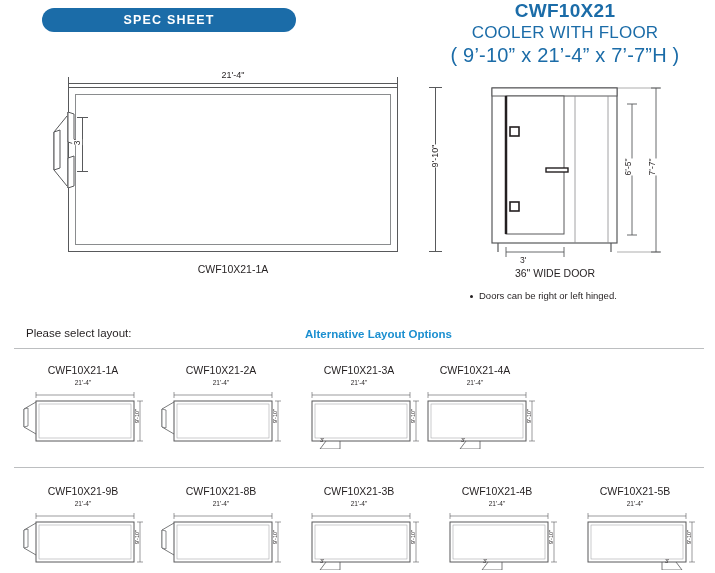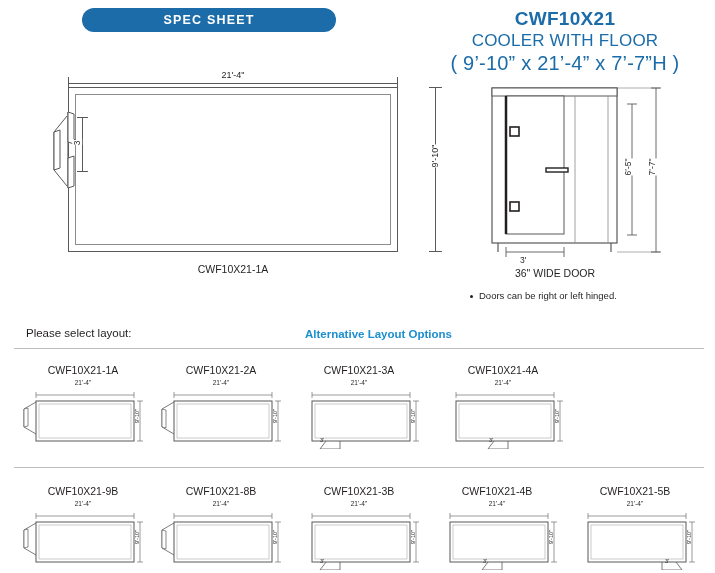--- a/index.html
+++ b/index.html
@@ -17,25 +17,25 @@
   .spec-banner {
     position: absolute;
     left: 42px; top: 8px;
     width: 254px; height: 24px;
     background: #1b6ca8;
     border-radius: 12px;
     color: #ffffff;
     font-size: 12.5px;
     font-weight: bold;
     letter-spacing: 1.2px;
-    display: flex; align-items: center; justify-content: center; margin-left: 40px;
+    display: flex; align-items: center; justify-content: center;
   }
   .title-block {
     position: absolute;
-    left: 420px; top: 8px;
+    left: 420px; top: 0;
     width: 290px;
     text-align: center;
     color: #1b6ca8;
   }
   .title-model {
     font-size: 19px; font-weight: bold; letter-spacing: 0.3px;
     line-height: 22px;
   }
   .title-name {
     font-size: 17px; font-weight: normal; letter-spacing: 0.2px;
@@ -302,21 +302,21 @@
             <path d="M36 54 L30 62 L50 62 L50 54" stroke="#58595b" stroke-width="0.8" fill="none"></path>
             <line x1="126" y1="14" x2="126" y2="54" stroke="#58595b" stroke-width="0.6"></line>
             <line x1="123" y1="14" x2="129" y2="14" stroke="#58595b" stroke-width="0.6"></line>
             <line x1="123" y1="54" x2="129" y2="54" stroke="#58595b" stroke-width="0.6"></line>
           </svg>
           <div style="position:absolute;left:116px;top:26px;font-size:5.5px;transform:rotate(-90deg);">9'-10"</div>
           <div style="position:absolute;left:30px;top:50px;font-size:5.5px;">3'</div>
         </div>
       </div>
 
-      <div class="cell" style="left:420px">
+      <div class="cell" style="left:392px">
         <div class="cell-title">CWF10X21-4A</div>
         <div class="cell-dim">21'-4"</div>
         <div class="mini-wrap">
           <svg width="138" height="62" viewBox="0 0 138 62">
             <line x1="22" y1="8" x2="120" y2="8" stroke="#58595b" stroke-width="0.6"></line>
             <line x1="22" y1="5" x2="22" y2="11" stroke="#58595b" stroke-width="0.6"></line>
             <line x1="120" y1="5" x2="120" y2="11" stroke="#58595b" stroke-width="0.6"></line>
             <rect x="22" y="14" width="98" height="40" fill="#ffffff" stroke="#58595b" stroke-width="1"></rect>
             <rect x="25" y="17" width="92" height="34" fill="none" stroke="#a7a9ac" stroke-width="0.6"></rect>
             <path d="M60 54 L54 62 L74 62 L74 54" stroke="#58595b" stroke-width="0.8" fill="none"></path>

